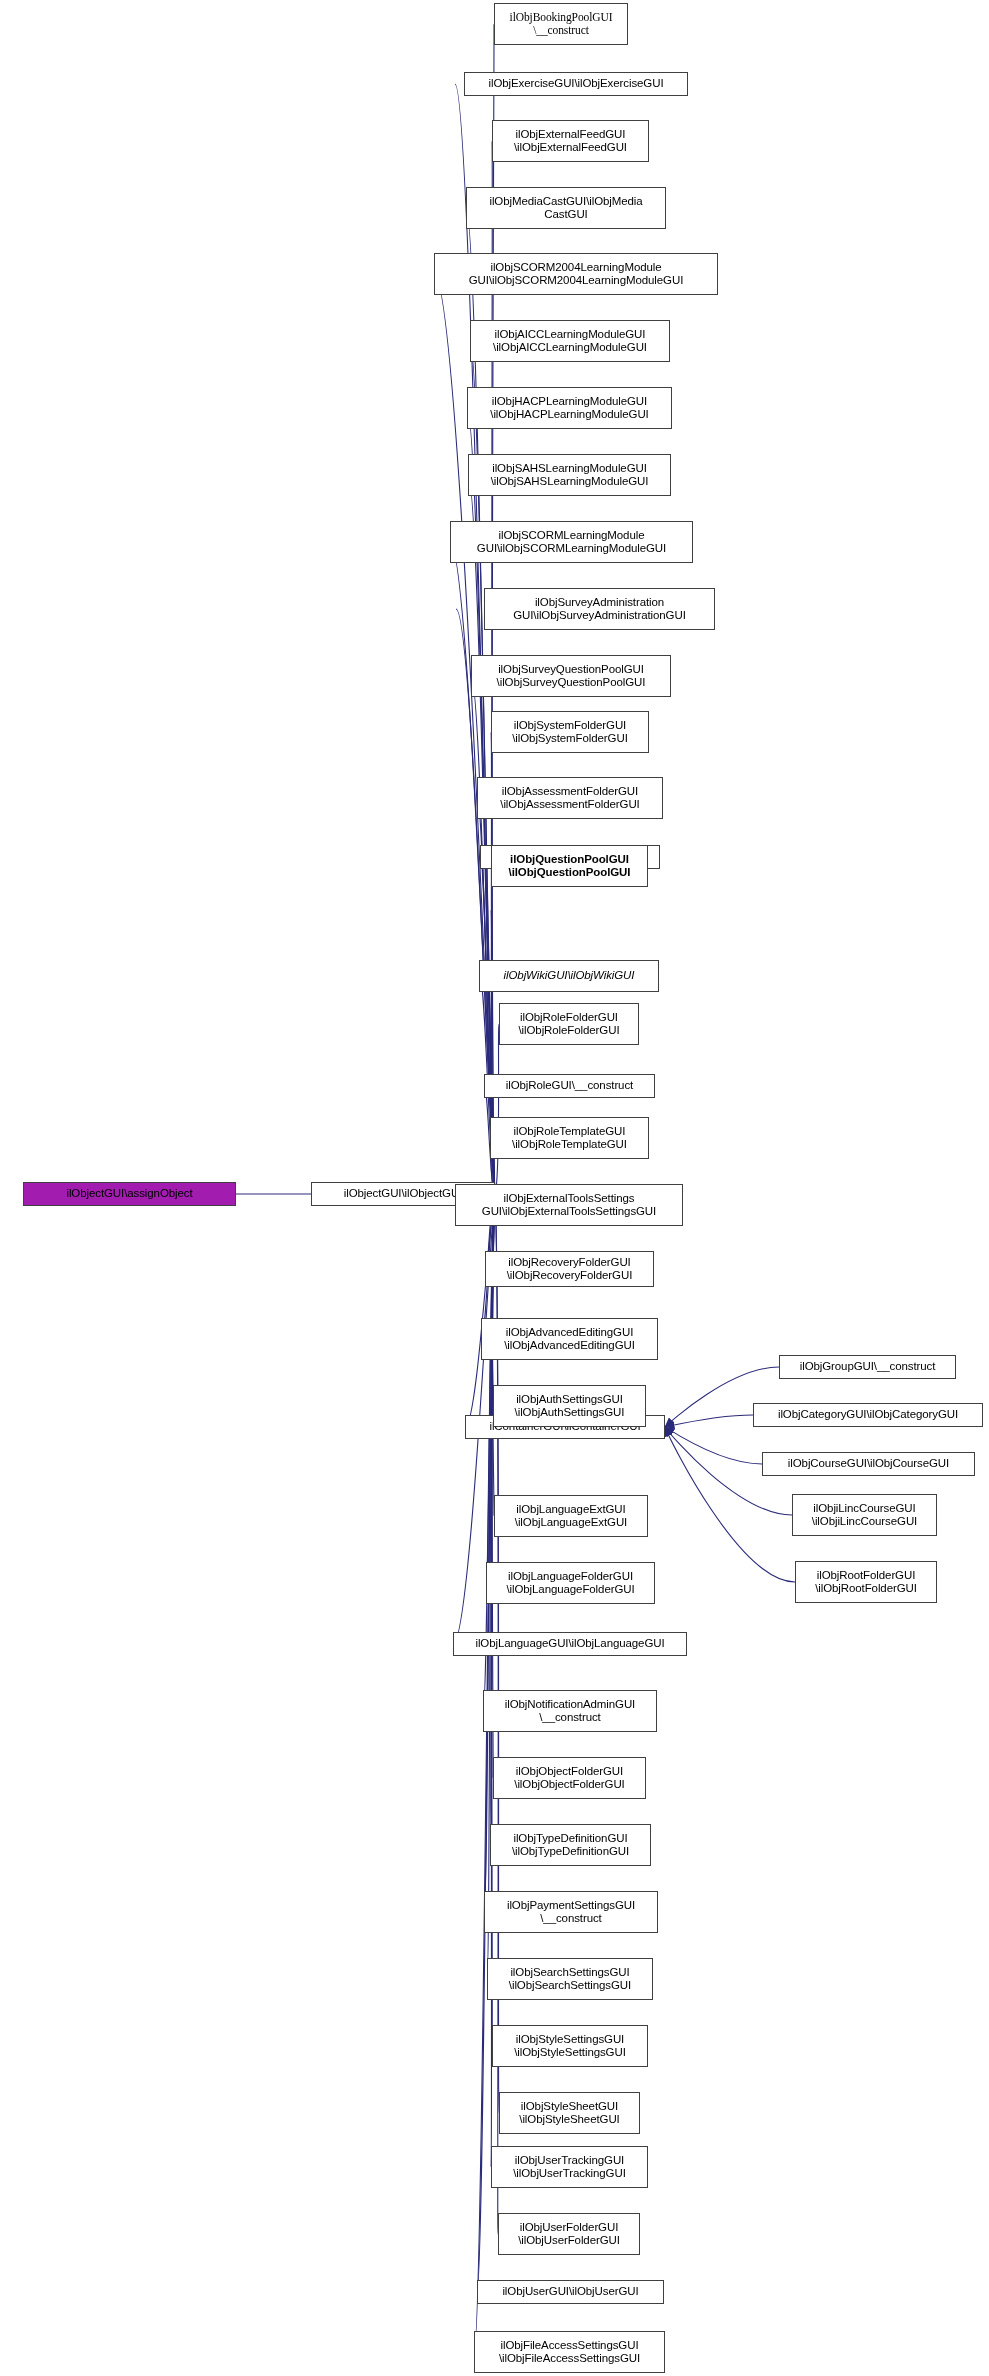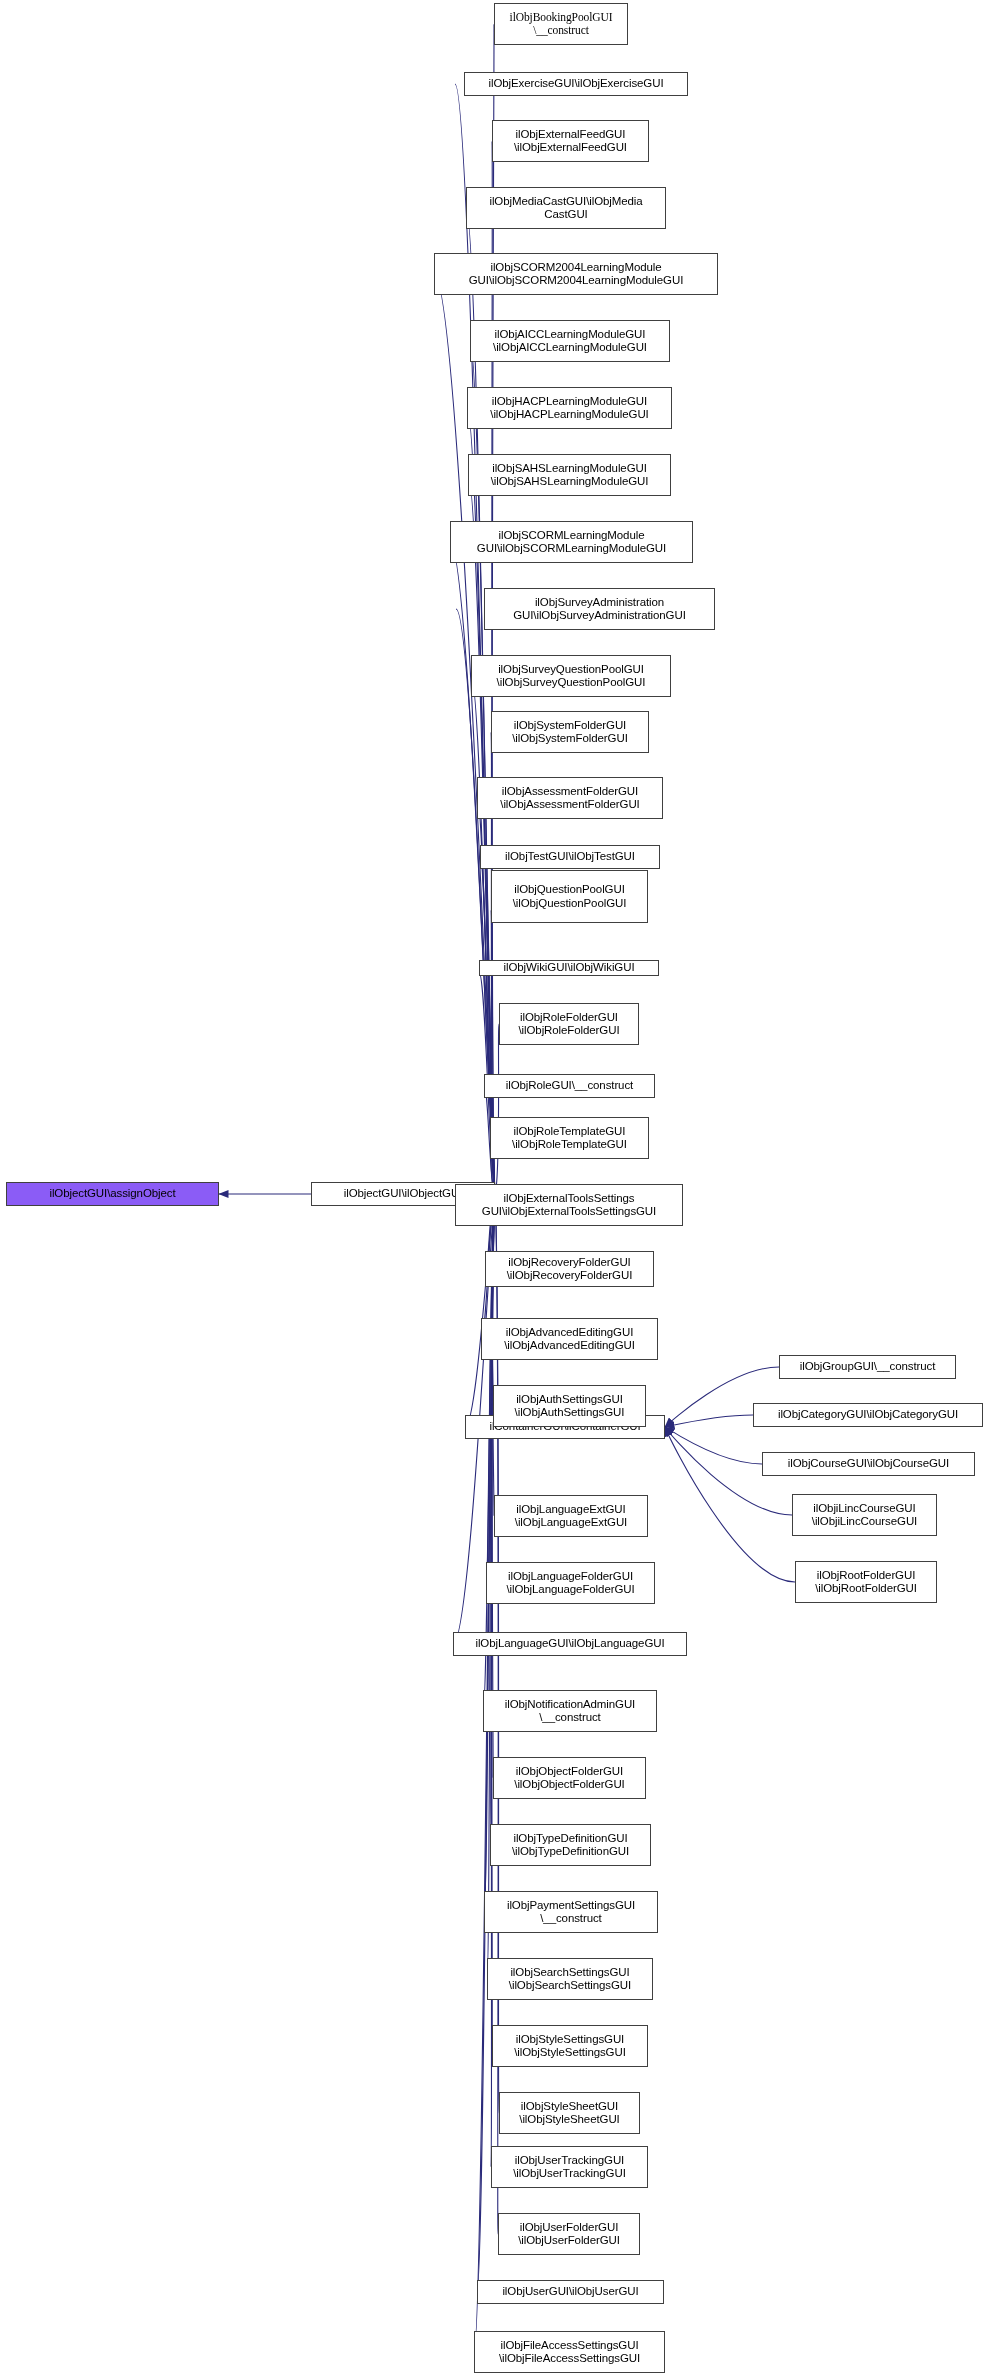--- a/index.html
+++ b/index.html
@@ -34,22 +34,23 @@
     line-height: 13.5px;
     text-align: center;
     display: flex;
     align-items: center;
     justify-content: center;
     white-space: pre-line;
     letter-spacing: -0.1px;
     z-index: 3;
   }
   .node.root {
-    background: #8b5cf6;
+    background: #a21caf;
     border: 1px solid #404040;
+    margin-left: 17px;
   }
 </style>
 </head>
 <body>
 
 <div id="graph">
   <svg id="edges" viewBox="0 0 989 2376" width="989" height="2376">
       <defs>
         <marker id="arrow" markerWidth="10" markerHeight="8" refX="9.5" refY="4" orient="auto" markerUnits="userSpaceOnUse">
           <path d="M0,0 L10,4 L0,8 z" fill="#2a2a7a"></path>
@@ -123,23 +124,23 @@
 GUI\ilObjSCORMLearningModuleGUI</div>
       <div class="node" style="left: 456px; top: 588px; width: 231px; height: 42px; margin-left: 28px;">ilObjSurveyAdministration
 GUI\ilObjSurveyAdministrationGUI</div>
       <div class="node" style="left: 471px; top: 655px; width: 200px; height: 42px;">ilObjSurveyQuestionPoolGUI
 \ilObjSurveyQuestionPoolGUI</div>
       <div class="node" style="left: 491px; top: 711px; width: 158px; height: 42px;">ilObjSystemFolderGUI
 \ilObjSystemFolderGUI</div>
       <div class="node" style="left: 477px; top: 777px; width: 186px; height: 42px;">ilObjAssessmentFolderGUI
 \ilObjAssessmentFolderGUI</div>
       <div class="node" style="left: 480px; top: 845px; width: 180px; height: 24px;">ilObjTestGUI\ilObjTestGUI</div>
-      <div class="node" style="left: 491px; top: 870px; width: 157px; height: 53px;">ilObjQuestionPoolGUI
+      <div class="node" style="left: 491px; top: 845px; width: 157px; height: 42px; font-weight: bold;">ilObjQuestionPoolGUI
 \ilObjQuestionPoolGUI</div>
-      <div class="node" style="left: 479px; top: 960px; width: 180px; height: 16px;">ilObjWikiGUI\ilObjWikiGUI</div>
+      <div class="node" style="left: 479px; top: 960px; width: 180px; height: 32px; font-style: italic;">ilObjWikiGUI\ilObjWikiGUI</div>
       <div class="node" style="left: 499px; top: 1003px; width: 140px; height: 42px;">ilObjRoleFolderGUI
 \ilObjRoleFolderGUI</div>
       <div class="node" style="left: 484px; top: 1074px; width: 171px; height: 24px;">ilObjRoleGUI\__construct</div>
       <div class="node" style="left: 490px; top: 1117px; width: 159px; height: 42px;">ilObjRoleTemplateGUI
 \ilObjRoleTemplateGUI</div>
       <div class="node" style="left: 455px; top: 1184px; width: 228px; height: 42px;">ilObjExternalToolsSettings
 GUI\ilObjExternalToolsSettingsGUI</div>
       <div class="node" style="left: 485px; top: 1251px; width: 169px; height: 36px;">ilObjRecoveryFolderGUI
 \ilObjRecoveryFolderGUI</div>
       <div class="node" style="left: 481px; top: 1318px; width: 177px; height: 42px;">ilObjAdvancedEditingGUI

